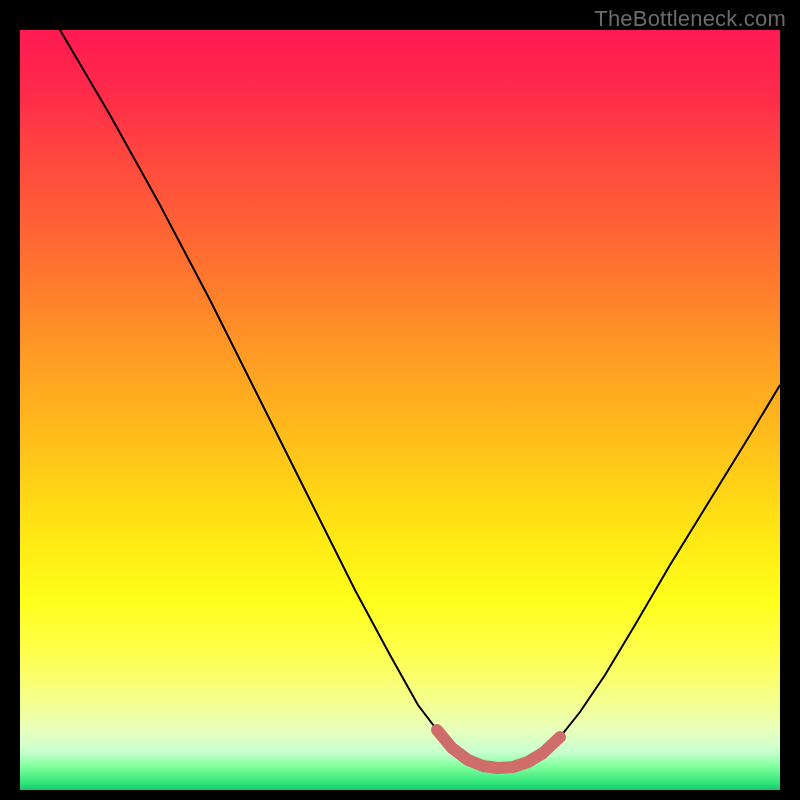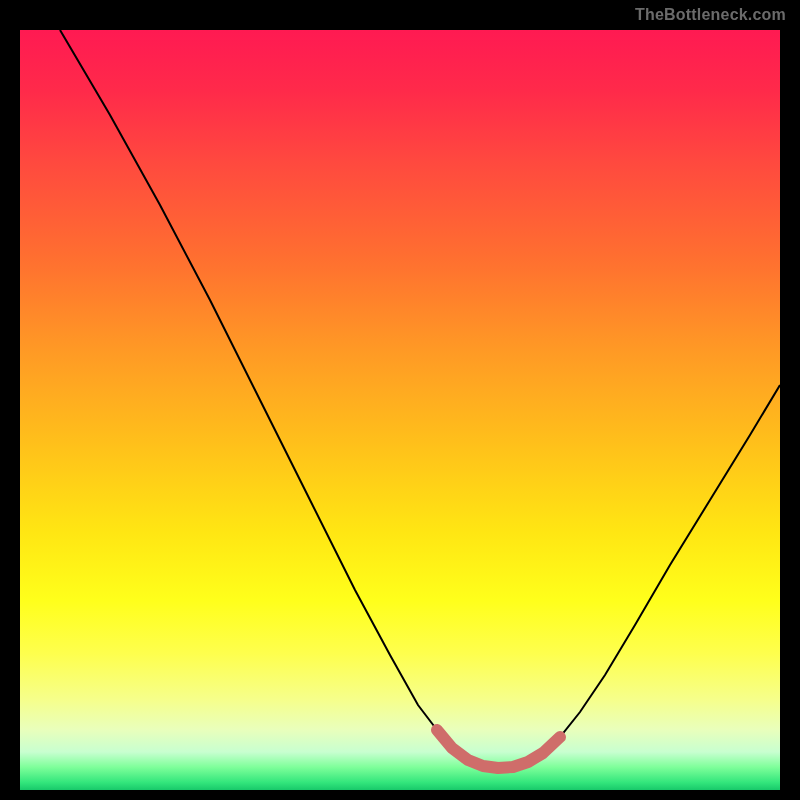--- a/index.html
+++ b/index.html
@@ -15,22 +15,22 @@
     position: relative;
     width: 800px;
     height: 800px;
     background: #000;
   }
   .watermark {
     position: absolute;
     top: 6px;
     right: 14px;
     color: #6b6b6b;
-    font-size: 16px;
-    font-weight: 700;
+    font-size: 22px;
+    font-weight: 400;
     letter-spacing: 0.2px;
     z-index: 50;
   }
   .plot-outer {
     position: absolute;
     left: 20px;
     top: 30px;
     width: 760px;
     height: 760px;
     background: #000;

